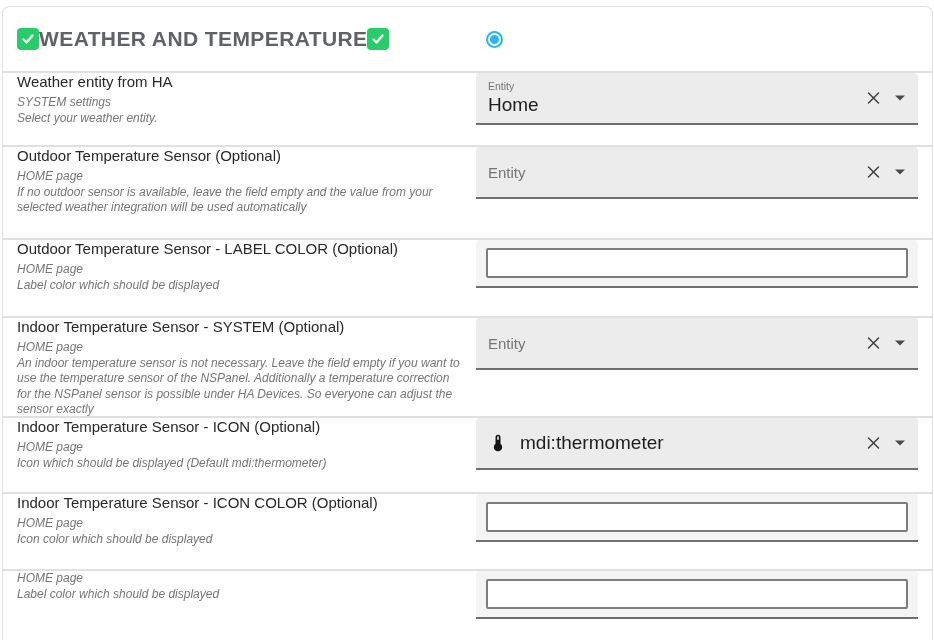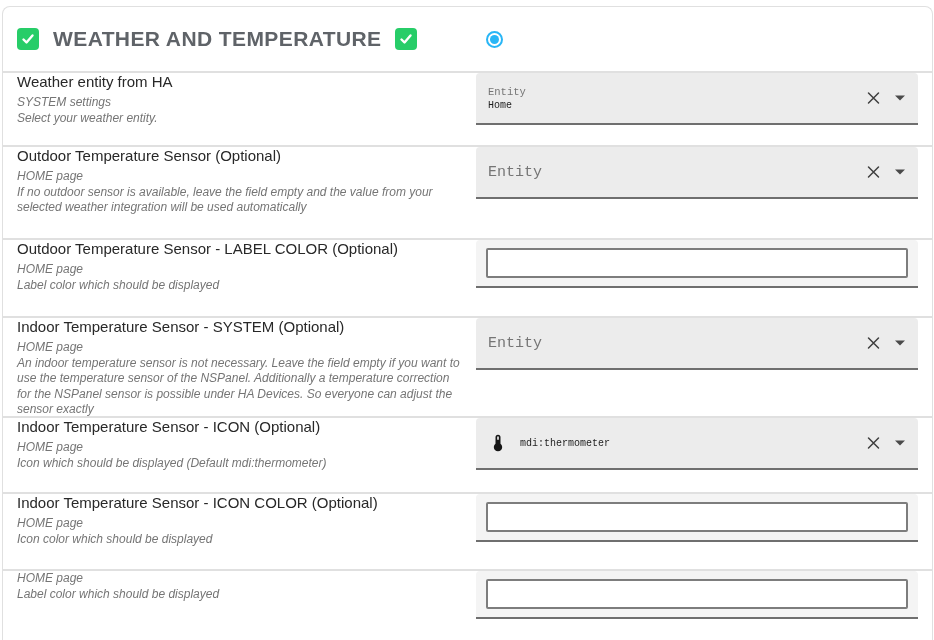--- a/index.html
+++ b/index.html
@@ -1,21 +1,21 @@
 <!DOCTYPE html>
 <html><head>
 <meta charset="utf-8">
 <style>
   html,body{margin:0;padding:0;background:#fff;width:934px;height:640px;overflow:hidden;
     font-family:"Liberation Sans", sans-serif;}
   .card{margin:6px 1px 0 2px;border:1px solid #e0e0e0;border-bottom:none;
     border-radius:8px 8px 0 0;background:#fff;}
   
   .header{height:64px;display:flex;align-items:center;}
-  .header-left{flex:1;display:flex;align-items:center;padding-left:14px;gap:14px;min-width:0;}
+  .header-left{flex:1;display:flex;align-items:center;padding-left:14px;min-width:0;}
   .header-title{font-size:21px;font-weight:700;color:#5f6368;letter-spacing:.4px;white-space:nowrap;}
   .checkbox{width:22px;height:22px;border-radius:4px;background:#27cd68;display:inline-flex;
     align-items:center;justify-content:center;flex-shrink:0;cursor:pointer;}
   .radio{width:17px;height:17px;border-radius:50%;border:2px solid #29b6f6;box-sizing:border-box;
     display:inline-flex;align-items:center;justify-content:center;cursor:pointer;background:#fff;}
   .radio-dot{width:9px;height:9px;border-radius:50%;background:#29b6f6;}
   
   .row{display:flex;align-items:flex-start;border-top:2px solid #e0e0e0;box-sizing:border-box;overflow:hidden;}
   .rows .row:nth-of-type(1){height:74px}
   .rows .row:nth-of-type(2){height:93px}
@@ -24,24 +24,24 @@
   .rows .row:nth-of-type(5){height:76px}
   .rows .row:nth-of-type(6){height:77px}
   .rows .row:nth-of-type(7){height:73px}
   .row-text{flex:1;padding:0 12px 0 14px;min-width:0;}
   .row-title{font-size:15px;color:#282828;margin-bottom:5px;}
   .row-context,.row-desc{font-size:12px;font-style:italic;color:#757575;line-height:1.3;}
   .field-col{width:442px;margin-right:14px;flex-shrink:0;}
   
   .select{position:relative;height:52px;background:#ececec;border-bottom:2px solid #6f6f6f;
     border-radius:4px 4px 0 0;box-sizing:border-box;display:flex;align-items:center;
-    padding:0 32px 0 12px;cursor:pointer;font-family:Liberation Mono, monospace;}
+    padding:0 32px 0 12px;cursor:pointer;}
   .select-inner{display:flex;flex-direction:column;justify-content:center;gap:2px;}
   .select-label{font-size:10.5px;color:#757575;}
-  .select-value{font-size:10px;color:#1e1e1e;}
+  .select-value{font-size:19px;color:#1e1e1e;}
   .select-placeholder{font-size:15px;color:#757575;}
   .select-controls{position:absolute;right:13px;top:50%;transform:translateY(-50%);
     display:flex;align-items:center;gap:14px;}
   .caret{width:0;height:0;border-left:5px solid transparent;border-right:5px solid transparent;
     border-top:5px solid #4a4a4a;}
   .clear-x{display:inline-flex;cursor:pointer;}
   .thermo{display:inline-flex;margin-right:12px;}
   
   .input-wrap{height:48px;background:#f4f4f4;border-bottom:2px solid #6f6f6f;
     border-radius:4px 4px 0 0;box-sizing:border-box;padding:8px 10px;}

